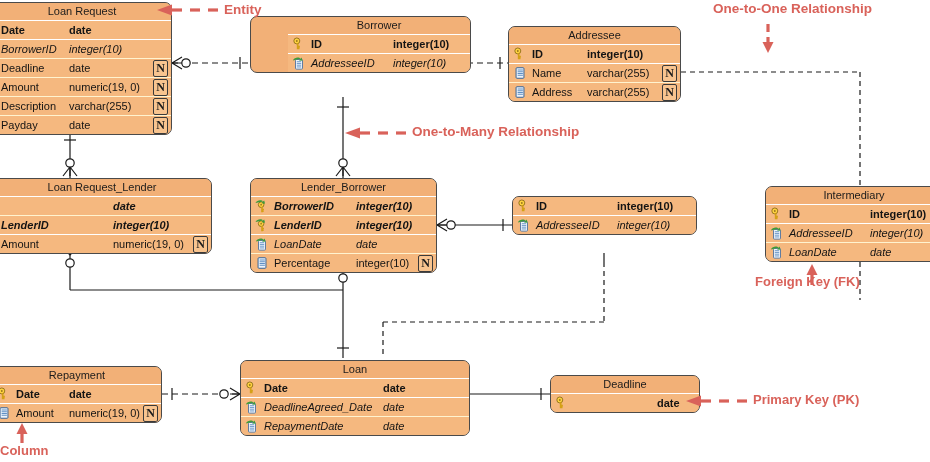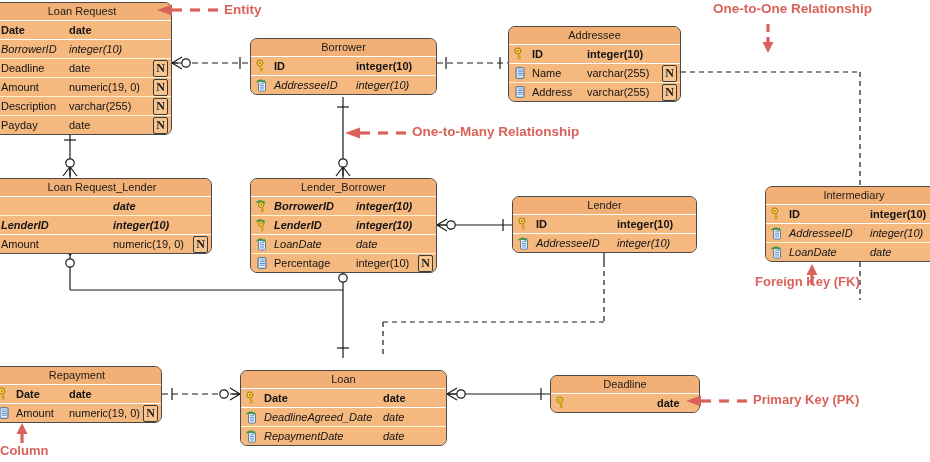--- a/index.html
+++ b/index.html
@@ -131,21 +131,21 @@
       <span class="ctype" style="left:76px;">varchar(255)</span>
       <span class="nn">N</span>
     </div>
     <div class="erow">
       <span class="cname" style="left:8px;">Payday</span>
       <span class="ctype" style="left:76px;">date</span>
       <span class="nn">N</span>
     </div>
   </div>
 
-  <div class="entity" style="left:250px;top:38px;width:187px;">
+  <div class="entity" style="left:250px;top:16px;width:221px;padding-left:37px;">
     <div class="ehead">Borrower</div>
     <div class="erow pkrow">
       <svg class="ic" viewBox="0 0 16 16">
         <circle cx="5.5" cy="4.5" r="3.4" fill="#ffd23f" stroke="#8a6d1a" stroke-width="1"></circle>
         <circle cx="5.5" cy="4.5" r="1.1" fill="#9b7a1e"></circle>
         <path d="M6.5,7 L6.5,14 M6.5,11 L9,11 M6.5,13 L8.6,13" stroke="#d4a017" stroke-width="2" fill="none"></path>
       </svg>
       <span class="cname b" style="left:23px;">ID</span>
       <span class="ctype b" style="left:105px;">integer(10)</span>
     </div>
@@ -243,21 +243,20 @@
         <rect x="3.5" y="2" width="9" height="12" rx="1" fill="#eef4fb" stroke="#2f5f95" stroke-width="1.1"></rect>
         <path d="M5.3,4.5h6 M5.3,6.5h6 M5.3,8.5h6 M5.3,10.5h6" stroke="#5f8fc4" stroke-width="1.2"></path>
       </svg>
       <span class="cname" style="left:23px;">Percentage</span>
       <span class="ctype" style="left:105px;">integer(10)</span>
       <span class="nn">N</span>
     </div>
   </div>
 
   <div class="entity" style="left:512px;top:196px;width:185px;">
-    <div class="ehead">Lender</div>
     <div class="erow pkrow">
       <svg class="ic" viewBox="0 0 16 16">
         <circle cx="5.5" cy="4.5" r="3.4" fill="#ffd23f" stroke="#8a6d1a" stroke-width="1"></circle>
         <circle cx="5.5" cy="4.5" r="1.1" fill="#9b7a1e"></circle>
         <path d="M6.5,7 L6.5,14 M6.5,11 L9,11 M6.5,13 L8.6,13" stroke="#d4a017" stroke-width="2" fill="none"></path>
       </svg>
       <span class="cname b" style="left:23px;">ID</span>
       <span class="ctype b" style="left:104px;">integer(10)</span>
     </div>
     <div class="erow">
@@ -317,21 +316,21 @@
       <svg class="ic" viewBox="0 0 16 16">
         <rect x="3.5" y="2" width="9" height="12" rx="1" fill="#eef4fb" stroke="#2f5f95" stroke-width="1.1"></rect>
         <path d="M5.3,4.5h6 M5.3,6.5h6 M5.3,8.5h6 M5.3,10.5h6" stroke="#5f8fc4" stroke-width="1.2"></path>
       </svg>
       <span class="cname" style="left:23px;">Amount</span>
       <span class="ctype" style="left:76px;">numeric(19, 0)</span>
       <span class="nn">N</span>
     </div>
   </div>
 
-  <div class="entity" style="left:240px;top:370px;width:207px;">
+  <div class="entity" style="left:240px;top:360px;width:230px;">
     <div class="ehead">Loan</div>
     <div class="erow pkrow">
       <svg class="ic" viewBox="0 0 16 16">
         <circle cx="5.5" cy="4.5" r="3.4" fill="#ffd23f" stroke="#8a6d1a" stroke-width="1"></circle>
         <circle cx="5.5" cy="4.5" r="1.1" fill="#9b7a1e"></circle>
         <path d="M6.5,7 L6.5,14 M6.5,11 L9,11 M6.5,13 L8.6,13" stroke="#d4a017" stroke-width="2" fill="none"></path>
       </svg>
       <span class="cname b" style="left:23px;">Date</span>
       <span class="ctype b" style="left:142px;">date</span>
     </div>

